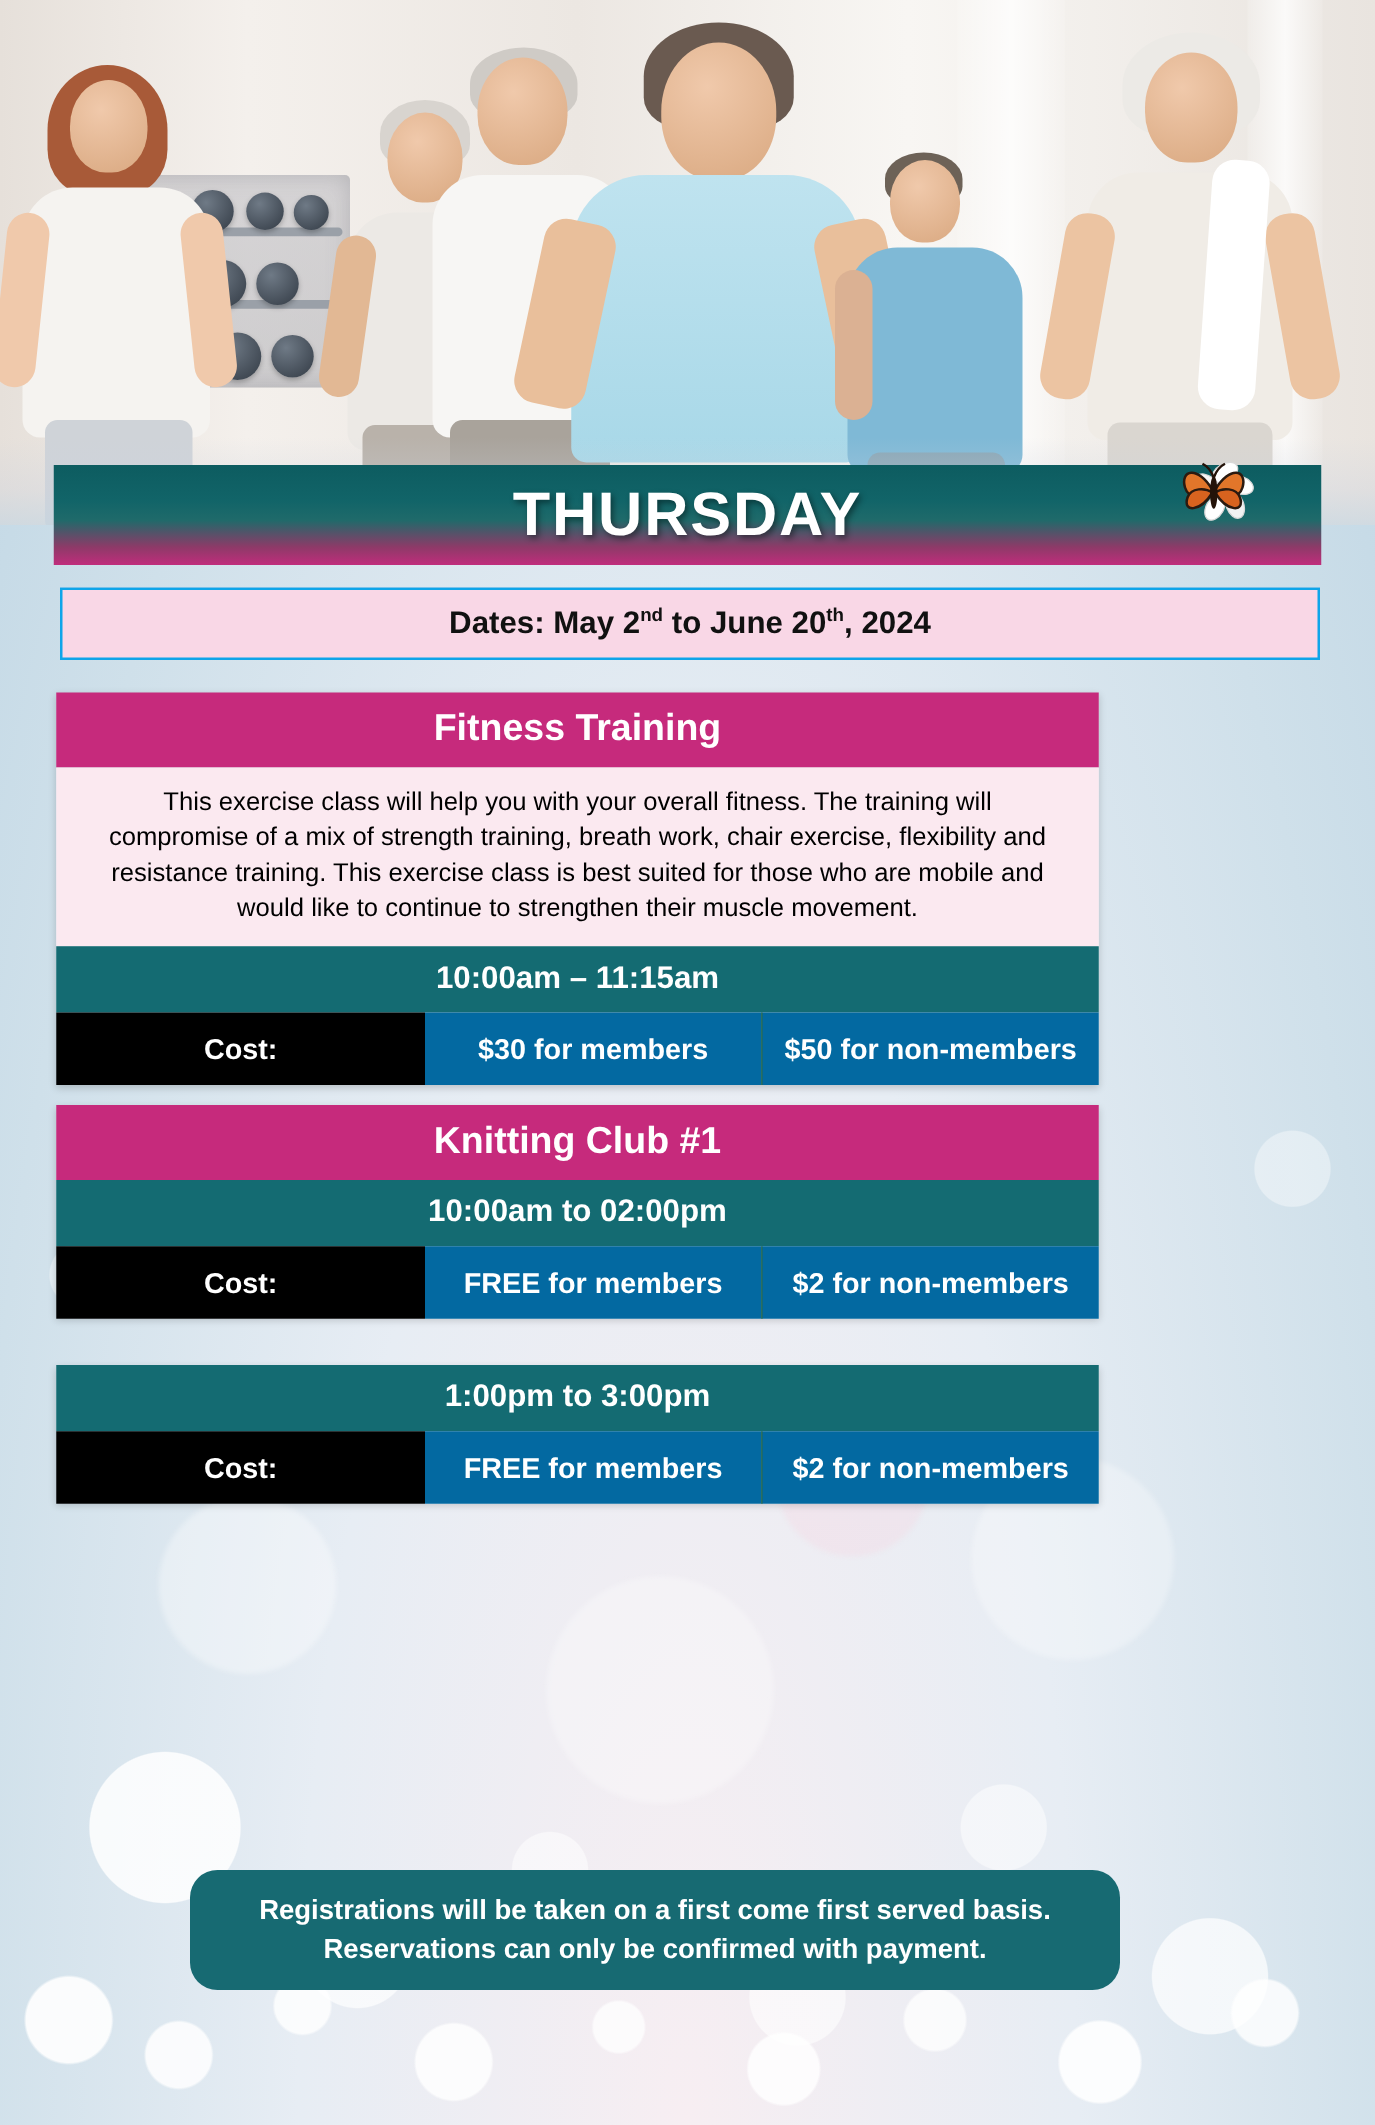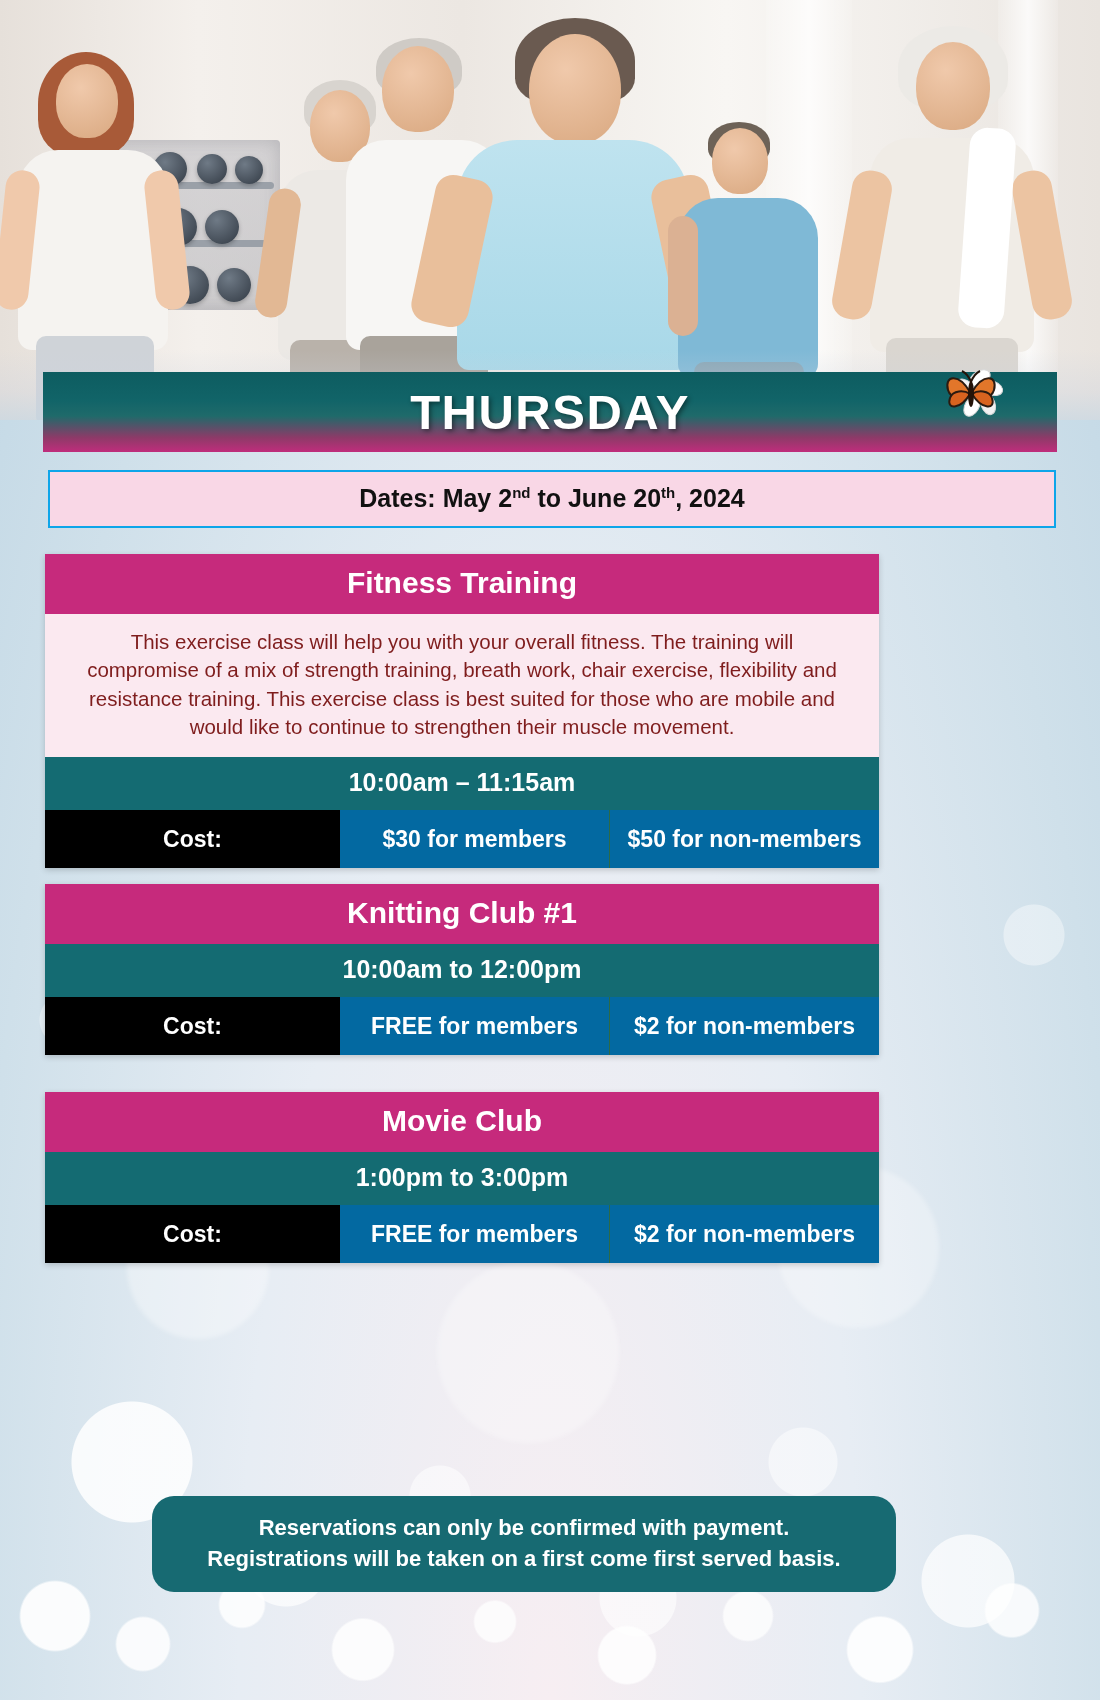--- a/index.html
+++ b/index.html
@@ -186,21 +186,21 @@
   .card-title {
     background: #c62a7c;
     color: #ffffff;
     font-size: 30px;
     font-weight: bold;
     text-align: center;
     padding: 12px 0 14px;
   }
   .card-desc {
     background: #fbe9f0;
-    color: #7f1d1d;
+    color: #000000;
     font-size: 20.5px;
     line-height: 1.38;
     text-align: center;
     padding: 14px 28px 16px;
   }
   .card-time {
     background: #146b72;
     color: #ffffff;
     font-size: 25px;
     font-weight: bold;
@@ -369,36 +369,35 @@
     <div class="card-time">10:00am – 11:15am</div>
     <div class="cost-row">
       <div class="cost-label">Cost:</div>
       <div class="cost-cell">$30 for members</div>
       <div class="cost-cell">$50 for non-members</div>
     </div>
   </div>
 
   <div class="card card-knitting">
     <div class="card-title">Knitting Club #1</div>
-    <div class="card-time">10:00am to 12:00pm</div>
+    <div class="card-time">10:00am to 02:00pm</div>
     <div class="cost-row">
       <div class="cost-label">Cost:</div>
       <div class="cost-cell">FREE for members</div>
       <div class="cost-cell">$2 for non-members</div>
     </div>
   </div>
 
   <div class="card card-movie">
-    <div class="card-title">Movie Club</div>
     <div class="card-time">1:00pm to 3:00pm</div>
     <div class="cost-row">
       <div class="cost-label">Cost:</div>
       <div class="cost-cell">FREE for members</div>
       <div class="cost-cell">$2 for non-members</div>
     </div>
   </div>
 
   <div class="footer">
+    <div>Registrations will be taken on a first come first served basis.</div>
     <div>Reservations can only be confirmed with payment.</div>
-    <div>Registrations will be taken on a first come first served basis.</div>
   </div>
 
 </div>
 
 </body></html>

